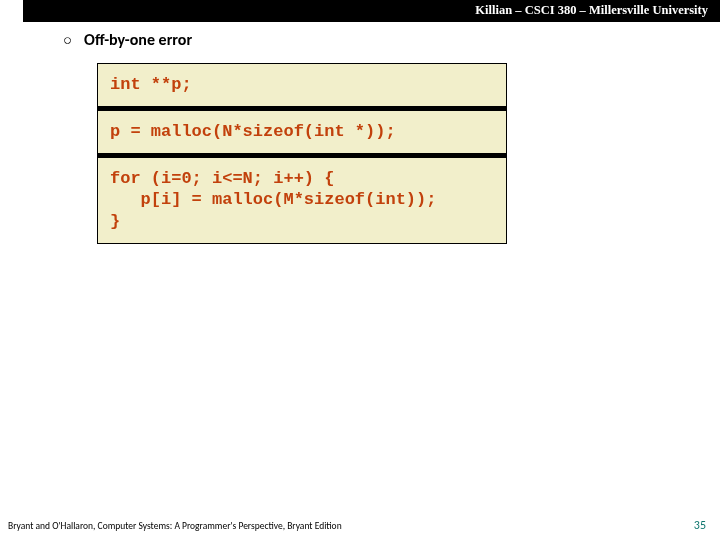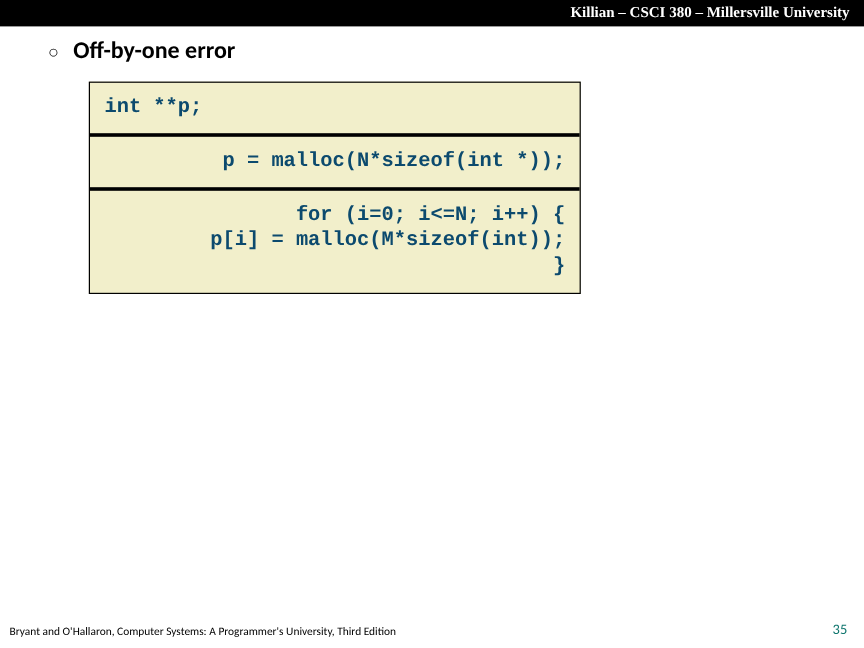--- a/index.html
+++ b/index.html
@@ -1,26 +1,26 @@
 <!DOCTYPE html>
 <html><head>
   <meta charset="utf-8">
   <style>
     * { margin: 0; padding: 0; box-sizing: border-box; }
     html, body { width: 720px; height: 540px; font-family: Georgia, 'Times New Roman', serif; background: #fff; overflow: hidden; }
-    .slide { position: relative; width: 720px; height: 540px; }
+    .slide { position: relative; width: 720px; height: 540px; padding-left: 23px; }
     .header-bar { background: #000; color: #fff; text-align: right; padding: 3px 12px 4px; font-size: 12.5px; font-weight: bold; font-family: Georgia, serif; }
     .title { font-family: Calibri, 'Segoe UI', Arial, sans-serif; font-weight: bold; font-size: 31px; color: #000; padding: 12px 0 6px 30px; }
     .content { padding: 8px 30px 0 40px; }
     .bullet-row { display: flex; align-items: baseline; gap: 12px; margin-bottom: 14px; }
     .bullet-mark { font-size: 15px; color: #000; line-height: 1; font-family: Arial, sans-serif; }
-    .bullet-text { font-family: Calibri, 'Segoe UI', Arial, sans-serif; font-weight: bold; font-size: 20px; color: #000; }
+    .bullet-text { font-family: Calibri, 'Segoe UI', Arial, sans-serif; font-weight: bold; font-size: 16px; color: #000; }
     .code-box { margin-left: 34px; width: 410px; border: 1px solid #000; background: #f2efcb; }
-    .code-cell { padding: 10px 12px; font-family: 'Courier New', Courier, monospace; font-weight: bold; font-size: 17px; color: #0c4a6e; white-space: pre; line-height: 1.28; }
-    .code-cell + .code-cell { border-top: 3px solid #000000; text-align: right; }
+    .code-cell { padding: 10px 12px; font-family: 'Courier New', Courier, monospace; font-weight: bold; font-size: 17px; color: #c2410c; white-space: pre; line-height: 1.28; }
+    .code-cell + .code-cell { border-top: 5px solid #000000; }
     .footer-left { position: absolute; left: 8px; bottom: 8px; font-family: Calibri, Arial, sans-serif; font-size: 9.5px; color: #000; }
     .footer-right { position: absolute; right: 14px; bottom: 8px; font-family: Calibri, Arial, sans-serif; font-size: 12px; color: #0f766e; }
   </style>
 </head>
 <body>
 
 <div class="slide">
 
   <div class="header-bar">
     <span>Killian – CSCI 380 – Millersville University</span>
@@ -37,16 +37,16 @@
     <div class="code-box">
       <div class="code-cell">int **p;</div>
       <div class="code-cell">p = malloc(N*sizeof(int *));</div>
       <div class="code-cell">for (i=0; i&lt;=N; i++) {
    p[i] = malloc(M*sizeof(int));
 }</div>
     </div>
 
   </div>
 
-  <div class="footer-left">Bryant and O'Hallaron, Computer Systems: A Programmer's University, Third Edition</div>
+  <div class="footer-left">Bryant and O'Hallaron, Computer Systems: A Programmer's Perspective, Bryant Edition</div>
   <div class="footer-right">35</div>
 
 </div>
 
 </body></html>

